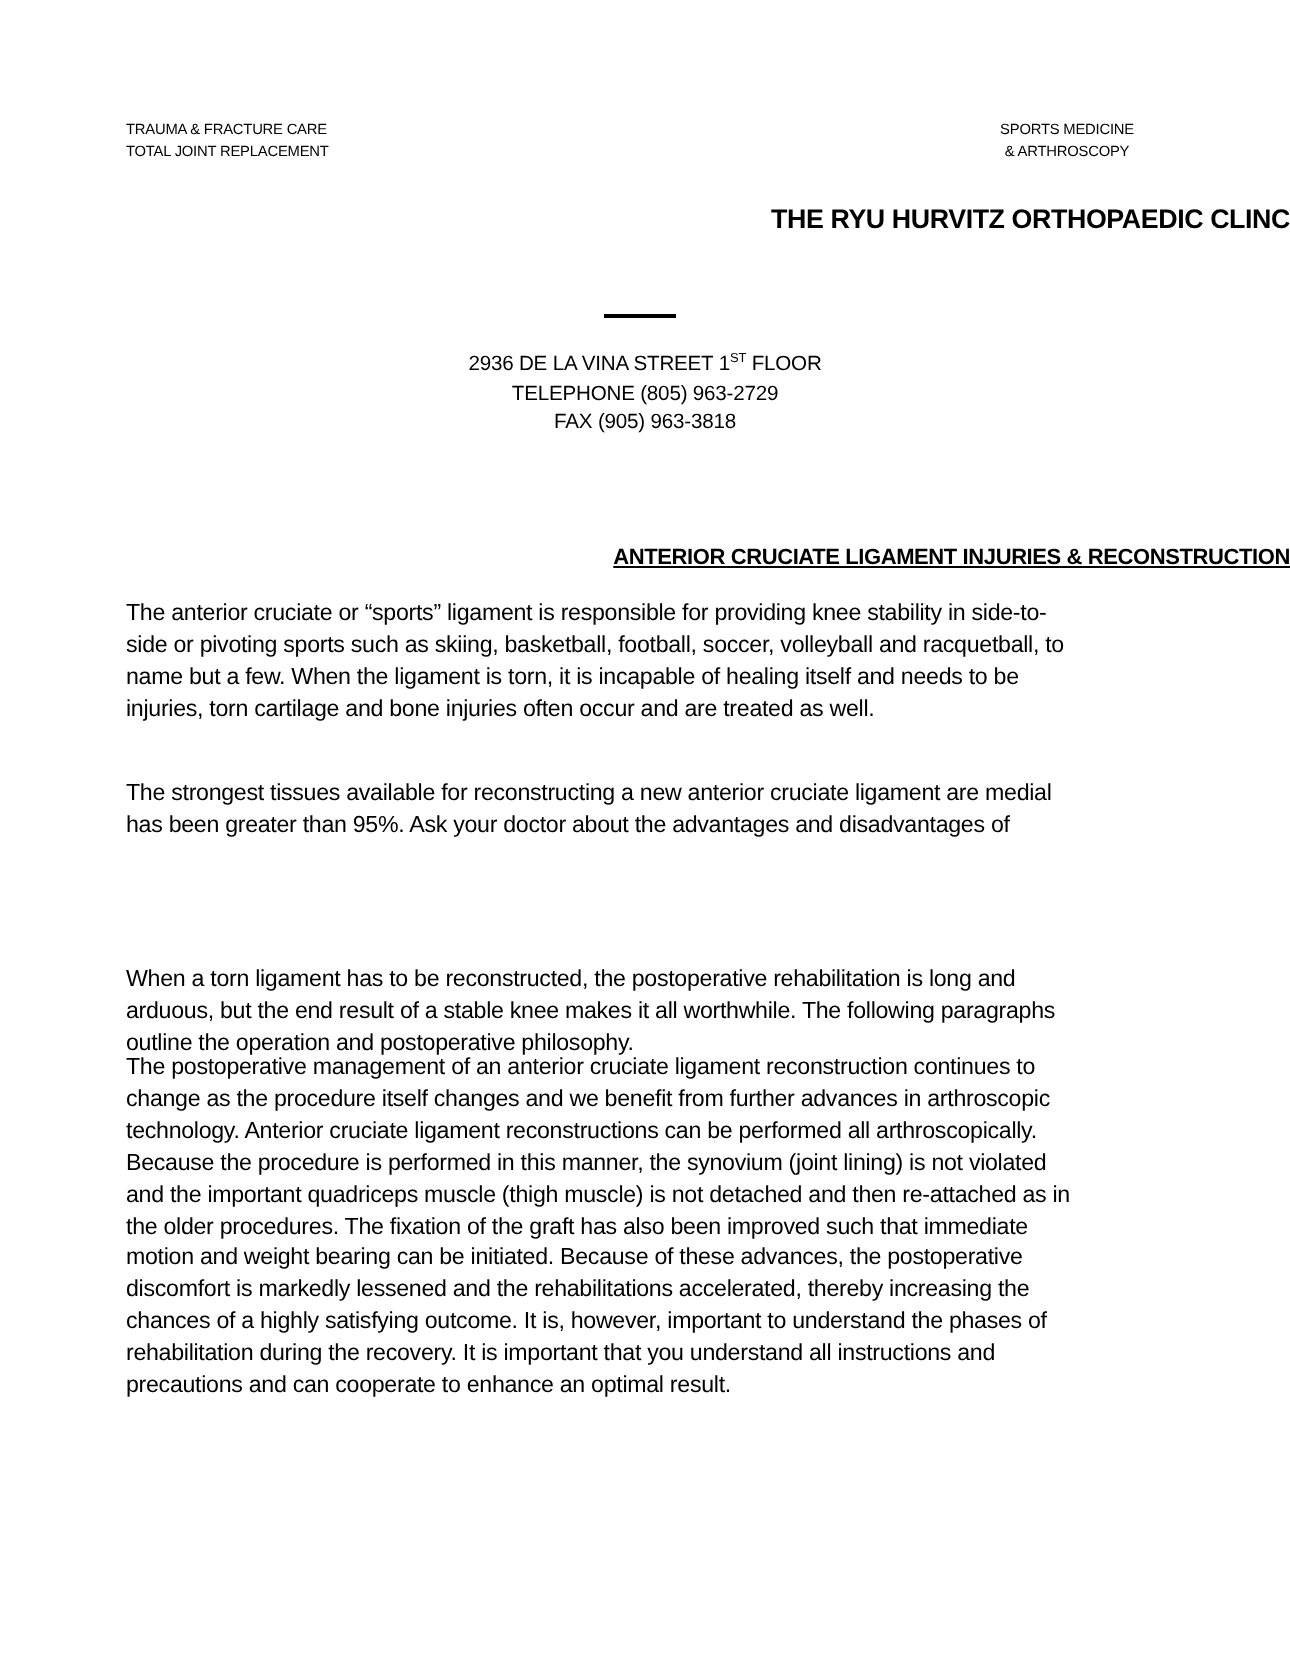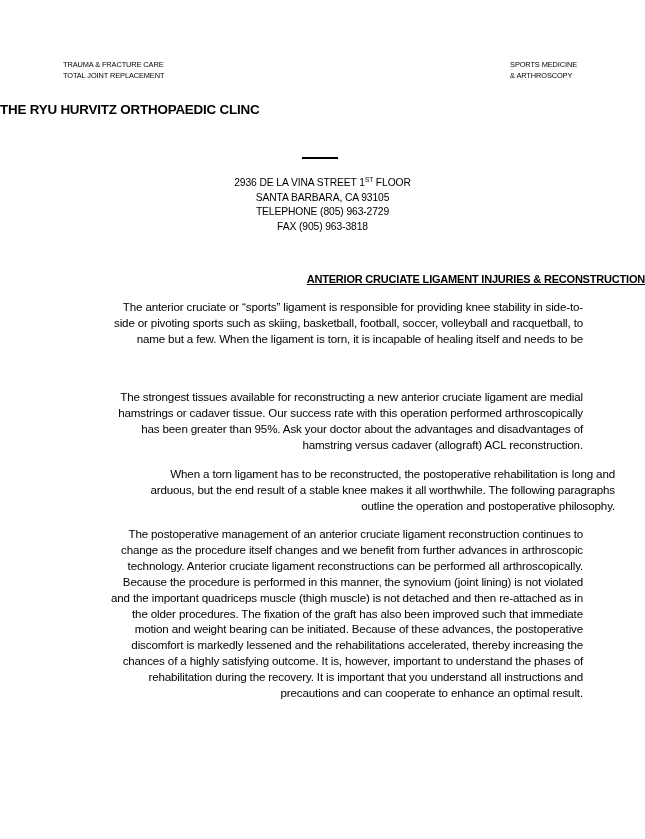--- a/index.html
+++ b/index.html
@@ -21,28 +21,28 @@
       width: 645px;
       height: 732px;
     }
     .corner {
       position: absolute;
       font-size: 7.4px;
       line-height: 11px;
       letter-spacing: -0.1px;
     }
     .corner.left { left: 63px; top: 59px; text-align: left; }
-    .corner.right { right: 68px; top: 59px; text-align: left; }
+    .corner.right { right: 78px; top: 59px; text-align: center; }
     .corner span { display: block; white-space: nowrap; }
 
     .clinic-title {
       position: absolute;
       left: 0; right: 0;
       top: 102px;
-      text-align: left;
+      text-align: right;
       font-weight: bold;
       font-size: 13.4px;
       letter-spacing: -0.2px;
     }
     .divider {
       position: absolute;
       left: 302px;
       top: 157px;
       width: 36px;
       height: 1.5px;
@@ -72,24 +72,24 @@
     }
     .body-text {
       position: absolute;
       left: 63px;
       width: 520px;
       font-size: 11.6px;
       line-height: 15.9px;
       letter-spacing: -0.15px;
       margin: 0;
     }
-    .body-text span { display: block; white-space: nowrap; text-align: right; }
+    .body-text span { display: block; white-space: nowrap; }
     #p1 { top: 299px; }
     #p2 { top: 389px; }
-    #p3 { top: 466px; margin-left: 32px; }
+    #p3 { top: 482px; }
     #p4 { top: 526px; }
   </style>
 </head>
 <body>
 
 <div class="page">
 
   <div class="corner left">
     <span>TRAUMA &amp; FRACTURE CARE</span>
     <span>TOTAL JOINT REPLACEMENT</span>
@@ -99,38 +99,36 @@
     <span>SPORTS MEDICINE</span>
     <span>&amp; ARTHROSCOPY</span>
   </div>
 
   <div class="clinic-title">THE RYU HURVITZ ORTHOPAEDIC CLINC</div>
 
   <div class="divider"></div>
 
   <div class="address">
     <span><span style="display:inline">2936 DE LA VINA STREET 1</span><sup>ST</sup><span style="display:inline"> FLOOR</span></span>
-    <span>SANTA BARBARA, CA 93105</span>
     <span>TELEPHONE (805) 963-2729</span>
     <span>FAX (905) 963-3818</span>
   </div>
 
   <div class="section-heading">ANTERIOR CRUCIATE LIGAMENT INJURIES &amp; RECONSTRUCTION</div>
 
   <p class="body-text" id="p1">
     <span>The anterior cruciate or “sports” ligament is responsible for providing knee stability in side-to-</span>
     <span>side or pivoting sports such as skiing, basketball, football, soccer, volleyball and racquetball, to</span>
     <span>name but a few. When the ligament is torn, it is incapable of healing itself and needs to be</span>
+    <span>injuries, torn cartilage and bone injuries often occur and are treated as well.</span>
   </p>
 
   <p class="body-text" id="p2">
     <span>The strongest tissues available for reconstructing a new anterior cruciate ligament are medial</span>
-    <span>hamstrings or cadaver tissue. Our success rate with this operation performed arthroscopically</span>
     <span>has been greater than 95%. Ask your doctor about the advantages and disadvantages of</span>
-    <span>hamstring versus cadaver (allograft) ACL reconstruction.</span>
   </p>
 
   <p class="body-text" id="p3">
     <span>When a torn ligament has to be reconstructed, the postoperative rehabilitation is long and</span>
     <span>arduous, but the end result of a stable knee makes it all worthwhile. The following paragraphs</span>
     <span>outline the operation and postoperative philosophy.</span>
   </p>
 
   <p class="body-text" id="p4">
     <span>The postoperative management of an anterior cruciate ligament reconstruction continues to</span>

